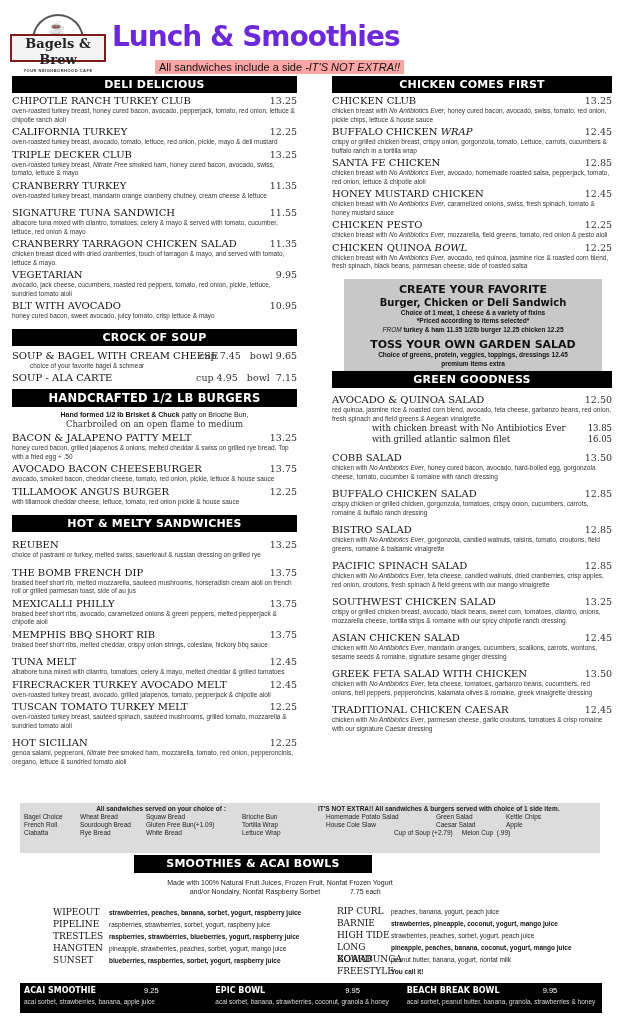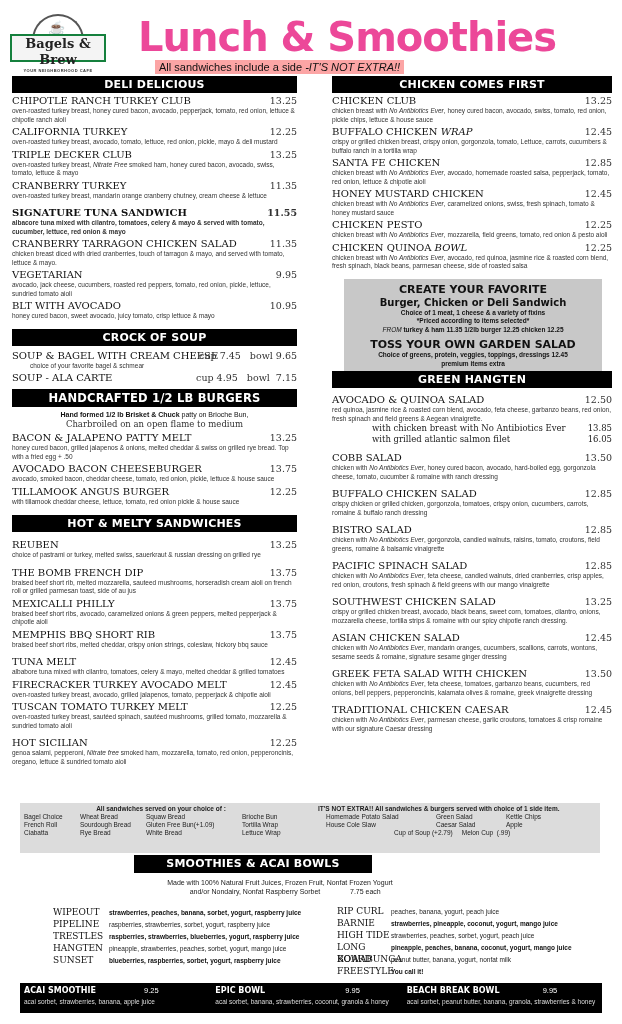--- a/index.html
+++ b/index.html
@@ -2,25 +2,25 @@
 <html><head>
 <meta charset="utf-8">
 <style>
   * { box-sizing: border-box; margin: 0; padding: 0; }
   html, body { width: 622px; height: 1024px; background: #fff; overflow: hidden; }
   body { position: relative; font-family: "Liberation Sans", sans-serif; color: #111; }
 
   .logo { position: absolute; left: 10px; top: 14px; width: 96px; height: 48px; }
   .logo .arch { position: absolute; left: 22px; top: 0; width: 52px; height: 30px; border: 2px solid #555; border-bottom: none; border-radius: 26px 26px 0 0; background: #fff; }
   .logo .cup { position: absolute; left: 38px; top: 6px; font-size: 14px; color: #333; }
-  .logo .box { position: absolute; left: 0; top: 20px; width: 96px; height: 28px; border: 2px solid #15803d; background: #f4f4f4; text-align: center; }
+  .logo .box { position: absolute; left: 0; top: 20px; width: 96px; height: 28px; border: 2px solid #7f1d1d; background: #f4f4f4; text-align: center; }
   .logo .name { font-family: "DejaVu Serif", serif; font-weight: bold; font-size: 13px; color: #222; line-height: 16px; display: block; }
   .logo .tag { font-size: 4px; letter-spacing: 0.5px; display: block; color: #333; font-weight: bold; }
 
-  .main-title { position: absolute; left: 138px; top: 12px; font-family: "DejaVu Sans", sans-serif; font-weight: bold; font-size: 40px; letter-spacing: -1px; line-height: 50px; color: #ec4899; }
+  .main-title { position: absolute; left: 112px; top: 12px; font-family: "DejaVu Sans", sans-serif; font-weight: bold; font-size: 28px; letter-spacing: -1px; line-height: 50px; color: #6d28d9; }
   .subtitle { position: absolute; left: 155px; top: 60px; height: 14px; padding: 0 4px; background: #fca5a5; font-size: 11px; line-height: 14px; }
   .subtitle .em { font-style: italic; }
 
   .col { position: absolute; }
   .col-left { left: 12px; width: 285px; }
   .col-right { left: 332px; width: 280px; }
 
   .bar { background: #000; color: #fff; text-align: center; font-family: "DejaVu Sans", sans-serif; font-weight: bold; font-size: 11px; height: 17px; line-height: 17px; letter-spacing: 0.2px; }
 
   .item { position: relative; margin-top: 2px; }
@@ -100,21 +100,21 @@
       <div class="item">
       <div class="nm"><span>Triple Decker Club</span></div>
       <div class="pr">13.25</div>
       <div class="ds">oven-roasted turkey breast, <i>Nitrate Free</i> smoked ham, honey cured bacon, avocado, swiss, tomato, lettuce &amp; mayo</div>
     </div>
       <div class="item">
       <div class="nm"><span>Cranberry Turkey</span></div>
       <div class="pr">11.35</div>
       <div class="ds">oven-roasted turkey breast, mandarin orange cranberry chutney, cream cheese &amp; lettuce</div>
     </div>
-      <div class="item" style="margin-top:7px;font-weight:bold;">
+      <div class="item" style="margin-top:7px;">
       <div class="nm"><span>Signature Tuna Sandwich</span></div>
       <div class="pr">11.55</div>
       <div class="ds">albacore tuna mixed with cilantro, tomatoes, celery &amp; mayo &amp; served with tomato, cucumber, lettuce, red onion &amp; mayo</div>
     </div>
       <div class="item">
       <div class="nm"><span>Cranberry Tarragon  Chicken Salad</span></div>
       <div class="pr">11.35</div>
       <div class="ds">chicken breast diced with dried cranberries, touch of tarragon &amp; mayo, and served with tomato, lettuce &amp; mayo.</div>
     </div>
       <div class="item">
@@ -245,21 +245,21 @@
     <div class="h1">CREATE YOUR FAVORITE</div>
     <div class="h2">Burger,  Chicken or Deli Sandwich</div>
     <div class="t">Choice of 1 meat, 1 cheese &amp; a variety of fixins</div>
     <div class="t">*Priced according to items selected*</div>
     <div class="t"><i>FROM</i><span>  turkey &amp; ham 11.35  1/2lb burger 12.25  chicken 12.25</span></div>
     <div class="h1" style="margin-top:4px;">TOSS YOUR OWN GARDEN SALAD</div>
     <div class="t">Choice of greens, protein, veggies, toppings, dressings  12.45</div>
     <div class="t">premium items extra</div>
   </div>
 
-  <div class="bar">GREEN HANGTEN</div>
+  <div class="bar">GREEN GOODNESS</div>
   <div id="green-list" style="margin-top:6px;">
       <div class="item">
       <div class="nm"><span>Avocado &amp; Quinoa Salad</span></div>
       <div class="pr">12.50</div>
       <div class="ds">red quinoa, jasmine rice &amp; roasted corn blend, avocado, feta cheese, garbanzo beans, red onion, fresh spinach and field greens &amp; Aegean vinaigrette.</div>
     </div>
       <div class="opt">
           <span>with chicken breast with No Antibiotics Ever</span>
           <span class="pr">13.85</span>
         </div>

